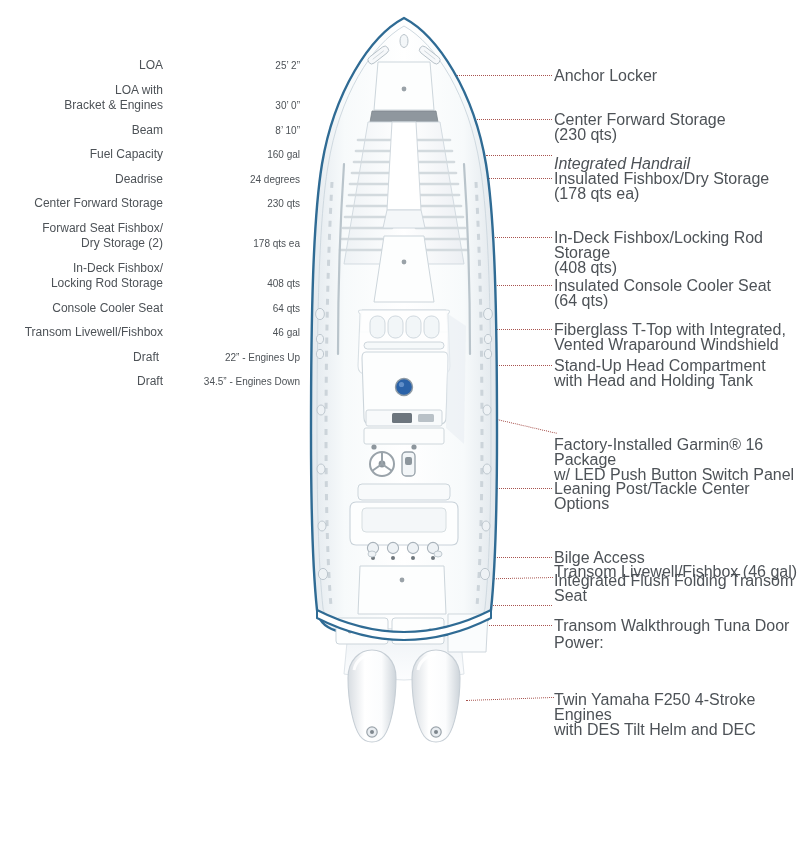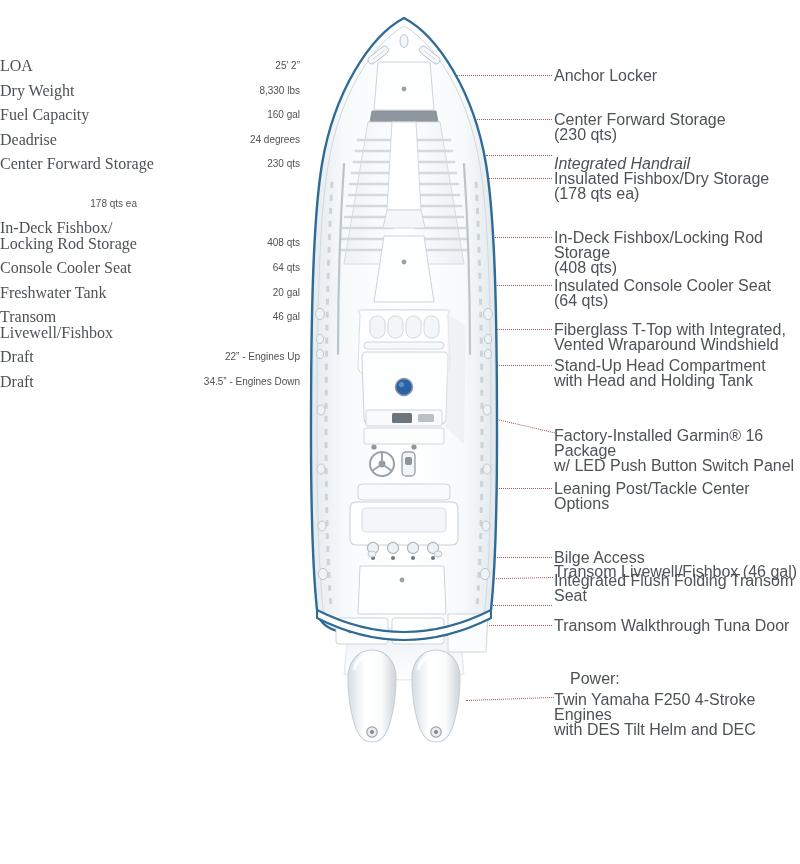--- a/index.html
+++ b/index.html
@@ -8,22 +8,22 @@
     width:800px;height:864px;position:relative;overflow:hidden;
     font-family:"Liberation Sans","DejaVu Sans",sans-serif;
     color:#4a4f54;
   }
   .stage{position:absolute;inset:0;}
 
   
   .spec-table{position:absolute;left:0;top:58px;width:300px;}
   .spec-row{display:flex;align-items:flex-start;margin-bottom:9px;}
   .spec-label{
-    width:163px;text-align:left;padding-right:0;
-    font-size:16px;line-height:15.5px;color:#4d5257;white-space:pre-line;font-family:Liberation Serif, serif;
+    width:163px;text-align:right;padding-right:0;
+    font-size:12px;line-height:15.5px;color:#4d5257;white-space:pre-line;
   }
   .spec-value{
     width:128px;text-align:right;padding-left:9px;
     font-size:10px;line-height:15.5px;color:#4d5257;white-space:nowrap;
   }
   .spec-value.indent{padding-left:16px;}
 
   
   .callout{
     position:absolute;left:554px;
@@ -46,50 +46,53 @@
 <body>
 
 <div class="stage">
 
   <div class="spec-table">
     <div class="spec-row">
       <div class="spec-label">LOA</div>
       <div class="spec-value">25’ 2”</div>
     </div>
     <div class="spec-row">
-      <div class="spec-label">Dry Weight</div>
-      <div class="spec-value">8,330 lbs</div>
+      <div class="spec-label">LOA with
+Bracket &amp; Engines</div>
+      <div class="spec-value" style="padding-top:15px;">30’ 0”</div>
+    </div>
+    <div class="spec-row">
+      <div class="spec-label">Beam</div>
+      <div class="spec-value">8’ 10”</div>
     </div>
     <div class="spec-row">
       <div class="spec-label">Fuel Capacity</div>
       <div class="spec-value">160 gal</div>
     </div>
     <div class="spec-row">
       <div class="spec-label">Deadrise</div>
       <div class="spec-value">24 degrees</div>
     </div>
     <div class="spec-row">
       <div class="spec-label">Center Forward Storage</div>
       <div class="spec-value">230 qts</div>
     </div>
     <div class="spec-row">
+      <div class="spec-label">Forward Seat Fishbox/
+Dry Storage (2)</div>
       <div class="spec-value" style="padding-top:15px;">178 qts ea</div>
     </div>
     <div class="spec-row">
       <div class="spec-label">In-Deck Fishbox/
 Locking Rod Storage</div>
       <div class="spec-value" style="padding-top:15px;">408 qts</div>
     </div>
     <div class="spec-row">
       <div class="spec-label">Console Cooler Seat</div>
       <div class="spec-value">64 qts</div>
-    </div>
-    <div class="spec-row">
-      <div class="spec-label">Freshwater Tank</div>
-      <div class="spec-value">20 gal</div>
     </div>
     <div class="spec-row">
       <div class="spec-label">Transom Livewell/Fishbox</div>
       <div class="spec-value">46 gal</div>
     </div>
     <div class="spec-row">
       <div class="spec-label">Draft</div>
       <div class="spec-value indent">22” - Engines Up</div>
     </div>
     <div class="spec-row">
@@ -124,28 +127,28 @@
     <div class="callout" style="top:171px;">Insulated Fishbox/Dry Storage
 (178 qts ea)</div>
     <div class="callout" style="top:230px;">In-Deck Fishbox/Locking Rod Storage
 (408 qts)</div>
     <div class="callout" style="top:278px;">Insulated Console Cooler Seat
 (64 qts)</div>
     <div class="callout" style="top:322px;">Fiberglass T-Top with Integrated,
 Vented Wraparound Windshield</div>
     <div class="callout" style="top:358px;">Stand-Up Head Compartment
 with Head and Holding Tank</div>
-    <div class="callout" style="top:428px;">Factory-Installed Garmin® 16 Package
+    <div class="callout" style="top:437px;">Factory-Installed Garmin® 16 Package
 w/ LED Push Button Switch Panel</div>
     <div class="callout" style="top:481px;">Leaning Post/Tackle Center Options</div>
     <div class="callout" style="top:550px;">Bilge Access</div>
     <div class="callout" style="top:573px;">Integrated Flush Folding Transom Seat</div>
     <div class="callout" style="top:564px;">Transom Livewell/Fishbox (46 gal)</div>
     <div class="callout" style="top:618px;">Transom Walkthrough Tuna Door</div>
-    <div class="callout power-head" style="top:671px;margin-left:16px;">Power:</div>
+    <div class="callout power-head" style="top:635px;">Power:</div>
     <div class="callout" style="top:692px;">Twin Yamaha F250 4-Stroke Engines
 with DES Tilt Helm and DEC</div>
   </div>
 
   <div class="boat-wrap">
   <svg class="boat" viewBox="0 0 232 760" xmlns="http://www.w3.org/2000/svg">
     <defs>
       <linearGradient id="hullGrad" x1="0" y1="0" x2="1" y2="0">
         <stop offset="0%" stop-color="#e3e9ee"></stop>
         <stop offset="18%" stop-color="#f7fafb"></stop>

